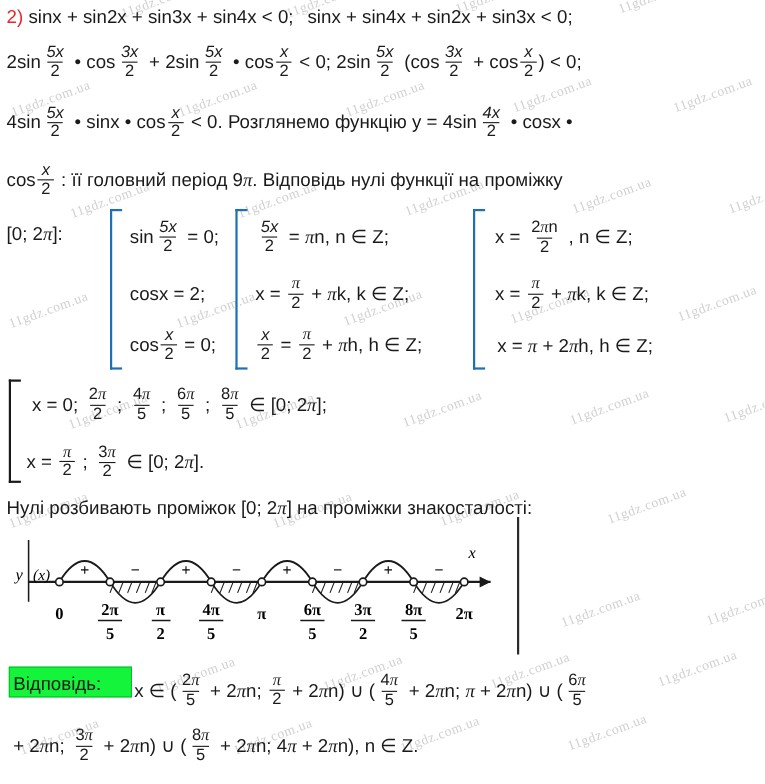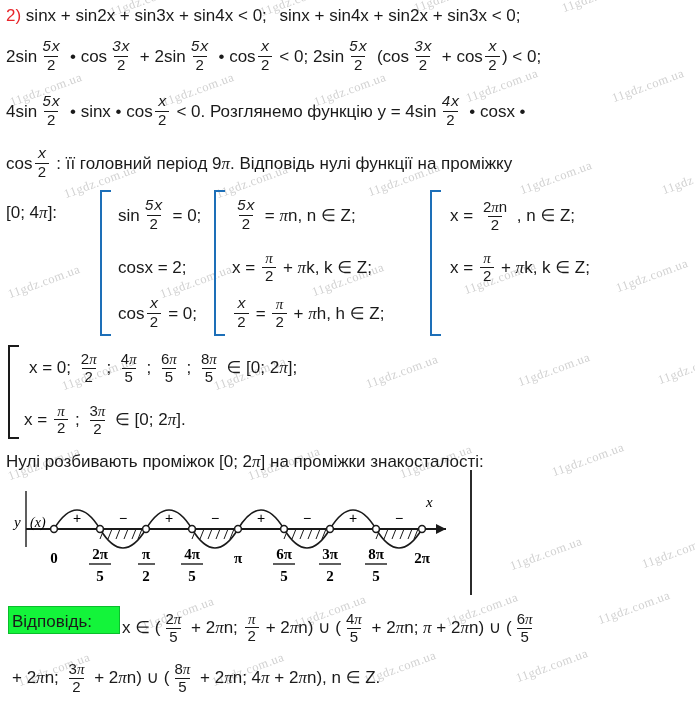--- a/index.html
+++ b/index.html
@@ -25,21 +25,21 @@
     opacity:.85;
     letter-spacing:.5px;
   }
   .wm.rot{transform:rotate(-20deg);transform-origin:left top;}
 
   
   .frac{display:inline-flex;flex-direction:column;align-items:center;vertical-align:middle;
         margin:0 2px;line-height:1.05;position:relative;top:-1px;}
   .frac .num{padding:0 3px;font-size:15px;}
   .frac .den{padding:0 3px;font-size:15px;border-top:1.3px solid #1a1a1a;}
-  .it{font-style:italic;font-family:Liberation Mono, monospace;}
+  .it{font-style:italic;font-family:Liberation Sans, sans-serif;}
   .pi{font-style:italic;font-family:"Liberation Serif", serif;}
 
   .line{position:absolute;white-space:nowrap;}
   .num2{color:#e8262b;}
 
   
   .sysbr{
     position:absolute;
     border-left:2.4px solid #1d6fb8;
     border-top:2.4px solid #1d6fb8;
@@ -157,21 +157,21 @@
 
   <div class="line" style="left:6px;top:148px;">
     <span>cos</span><span class="frac">
         <span class="num it">x</span>
         <span class="den">2</span>
       </span>
     <span>: її головний період 9</span><span class="pi">π</span><span>. Відповідь нулі функції на проміжку</span>
   </div>
 
   <div class="line" style="left:6px;top:203px;">
-    <span>[0; 4</span><span class="pi">π</span><span>]:</span>
+    <span>[0; 2</span><span class="pi">π</span><span>]:</span>
   </div>
 
   <div class="sysbr" style="left:100px;top:190px;height:142px;"></div>
 
   <div class="line" style="left:118px;top:200px;">
     <span>sin</span><span class="frac">
         <span class="num it">5<span class="it">x</span></span>
         <span class="den">2</span>
       </span>
     <span>= 0;</span>
@@ -221,20 +221,23 @@
         <span class="den">2</span>
       </span>
     <span>, n ∈ Z;</span>
   </div>
   <div class="line" style="left:450px;top:252px;">
     <span>x = </span><span class="frac">
         <span class="num pi">π</span>
         <span class="den">2</span>
       </span>
     <span>+ </span><span class="pi">π</span><span>k, k ∈ Z;</span>
+  </div>
+  <div class="line" style="left:452px;top:304px;">
+    <span>x = </span><span class="pi">π</span><span> + 2</span><span class="pi">π</span><span>h, h ∈ Z;</span>
   </div>
 
   <div class="sysbr dark" style="left:8px;top:345px;height:90px;"></div>
   <div class="line" style="left:29px;top:352px;">
     <span>x = 0; </span><span class="frac">
         <span class="num">2<span class="pi">π</span></span>
         <span class="den">2</span>
       </span>
     <span>; </span><span class="frac">
         <span class="num">4<span class="pi">π</span></span>

